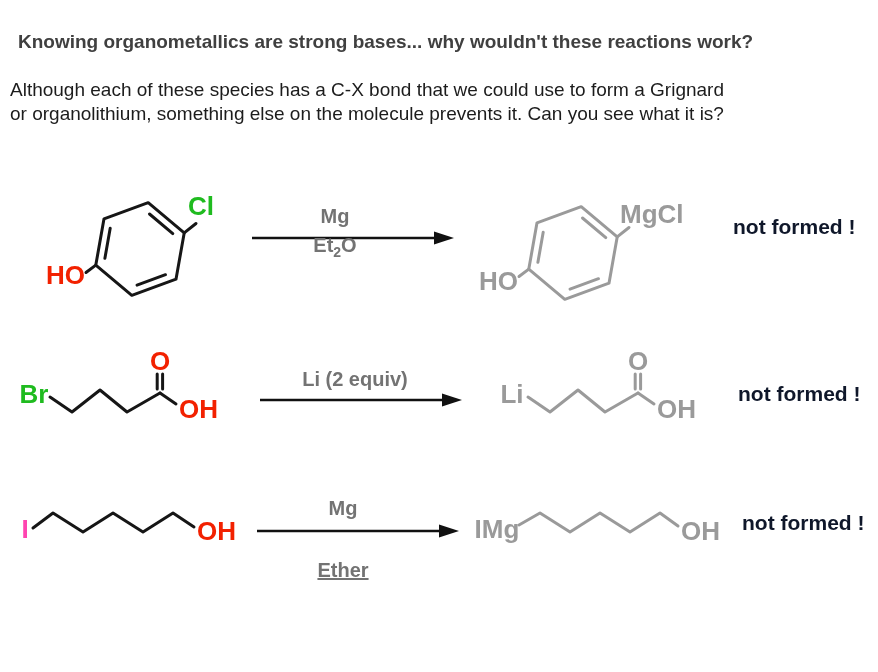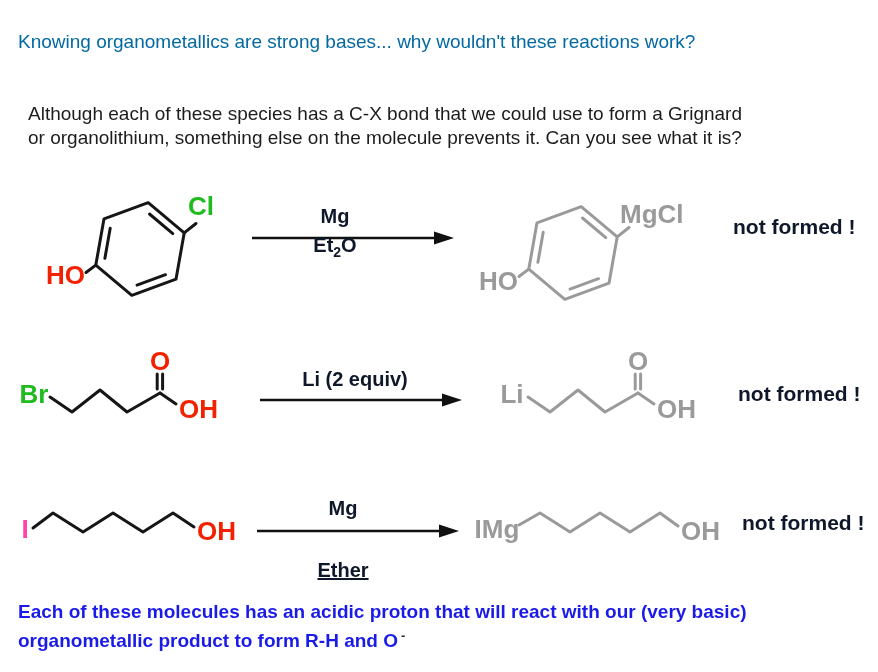--- a/index.html
+++ b/index.html
@@ -1,23 +1,23 @@
 <!DOCTYPE html>
 <html style="--oxygen-red: #f22100; --halogen-green: #1fbb1f; --iodine-magenta: #ff44b0; --ghost-gray: #9a9a9a; --structure-black: #161616; --conclusion-blue: #1b1be8;"><head>
 <meta charset="utf-8">
 <style>
   html,body{margin:0;padding:0;background:#ffffff;}
   #canvas{
     position:relative;width:878px;height:672px;background:#ffffff;overflow:hidden;
     font-family:"Liberation Sans",sans-serif;color:#111;
   }
   .abs{position:absolute;}
-  .title{font-size:19px;font-weight:normal;color:#0369a1;white-space:nowrap;}
+  .title{font-size:19px;font-weight:bold;color:#404040;white-space:nowrap;}
   .intro{font-size:19px;color:#1c1c1c;line-height:23.5px;white-space:nowrap;}
-  .cond{font-size:20px;font-weight:bold;text-align:center;color:#0f172a;white-space:nowrap;}
+  .cond{font-size:20px;font-weight:bold;text-align:center;color:#737373;white-space:nowrap;}
   .cond sub{font-size:14px;}
   .notformed{font-size:21px;font-weight:bold;color:#0f172a;white-space:nowrap;}
   .conclusion{font-size:19px;font-weight:bold;line-height:24px;color:var(--conclusion-blue,#1b1be8);white-space:nowrap;}
   .conclusion sup{font-size:13px;color:#333;margin-left:3px;}
   svg.struct{position:absolute;overflow:visible;}
   .bonds line,.bonds polygon,.bonds polyline,.bonds path{
     stroke:currentColor;stroke-width:3;fill:none;stroke-linecap:round;stroke-linejoin:round;
   }
   .black{color:var(--structure-black,#161616);}
   .ghost{color:var(--ghost-gray,#9a9a9a);}
@@ -28,21 +28,21 @@
   .atom.gray{fill:var(--ghost-gray,#9a9a9a);}
   .arrow line{stroke:#111;stroke-width:2.6;}
   .arrow polygon{fill:#111;stroke:none;}
 </style>
 </head>
 <body>
 
 <div id="canvas">
 
   <div class="abs title" style="left:18px;top:31px;">Knowing organometallics are strong bases... why wouldn't these reactions work?</div>
-  <div class="abs intro" style="left:28px;top:78px;margin-top:24px;">
+  <div class="abs intro" style="left:10px;top:78px;">
     <span>Although each of these species has a C-X bond that we could use to form a Grignard</span><br>
     <span>or organolithium, something else on the molecule prevents it. Can you see what it is?</span>
   </div>
 
   <svg class="struct" style="left:30px;top:182px;" width="200" height="125" viewBox="0 0 200 125">
     <g class="bonds black">
       <polygon points="154.2,50.9 118.2,20.7 74,36.8 65.8,83.1 101.8,113.3 146,97.2"></polygon>
       <line x1="142.8" y1="51.6" x2="119.5" y2="32"></line>
       <line x1="80.2" y1="46.3" x2="74.9" y2="76.3"></line>
       <line x1="107" y1="103.1" x2="135.5" y2="92.7"></line>
@@ -127,18 +127,14 @@
   <svg class="struct" style="left:470px;top:495px;" width="260" height="70" viewBox="0 0 260 70">
     <g class="bonds ghost">
       <path d="M49,30 L70,18 L100,37 L130,18 L160,37 L190,18 L208,31"></path>
     </g>
     <text class="atom gray" x="27" y="43" text-anchor="middle">IMg</text>
     <text class="atom gray" x="211" y="45">OH</text>
   </svg>
 
   <div class="abs notformed" style="left:742px;top:511px;">not formed !</div>
 
-  <div class="abs conclusion" style="left:18px;top:600px;">
-    <span>Each of these molecules has an acidic proton that will react with our (very basic)</span><br>
-    <span>organometallic product to form R-H and O</span><sup>-</sup>
-  </div>
 
 </div>
 
 </body></html>

